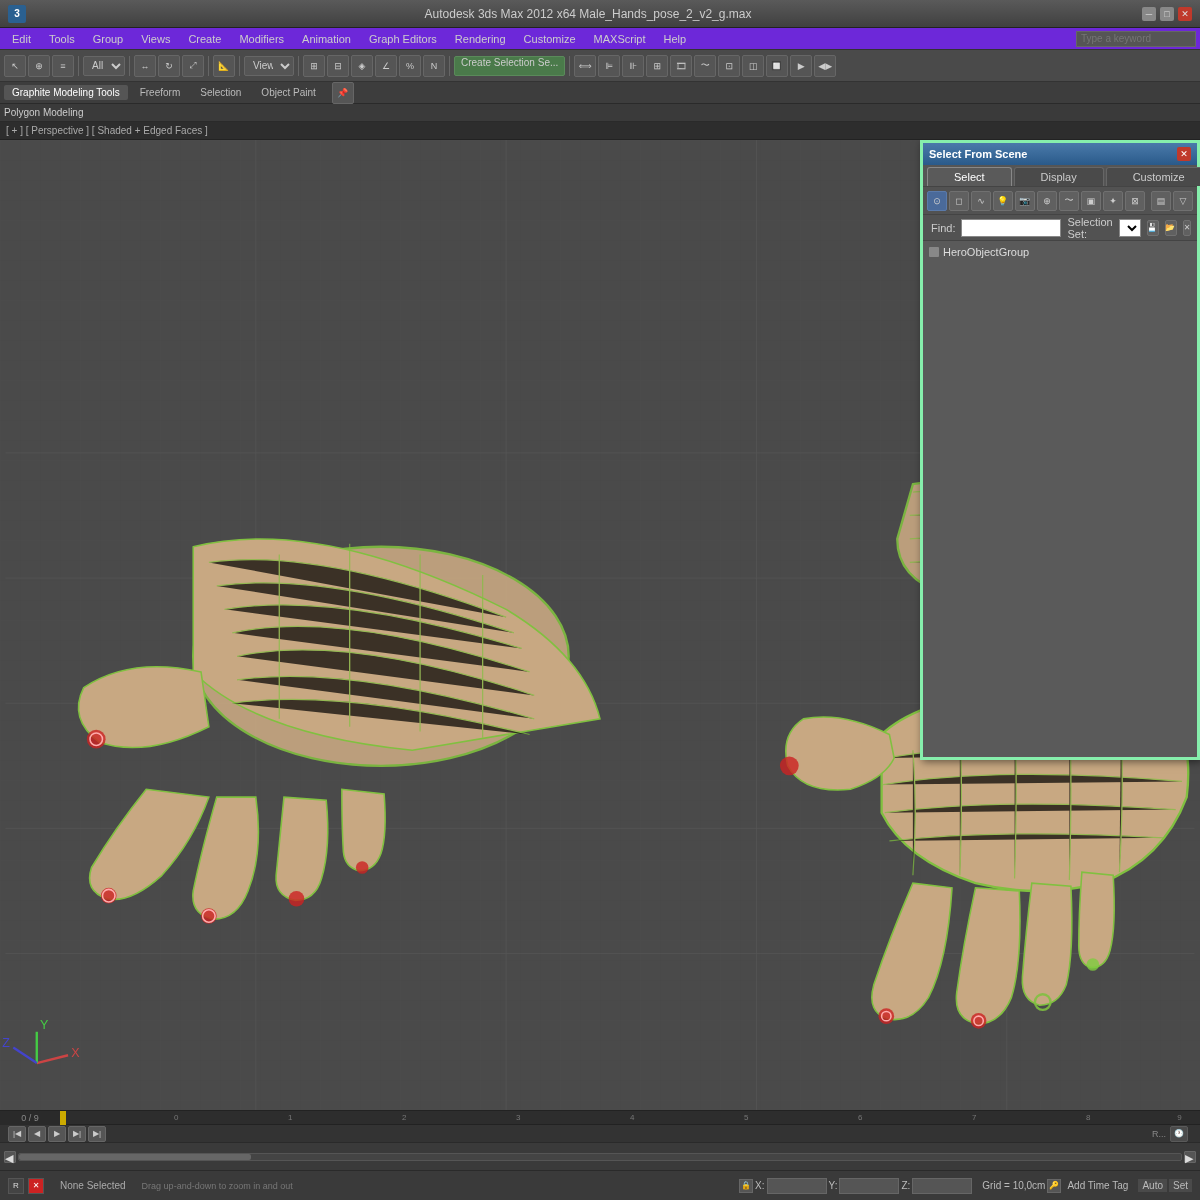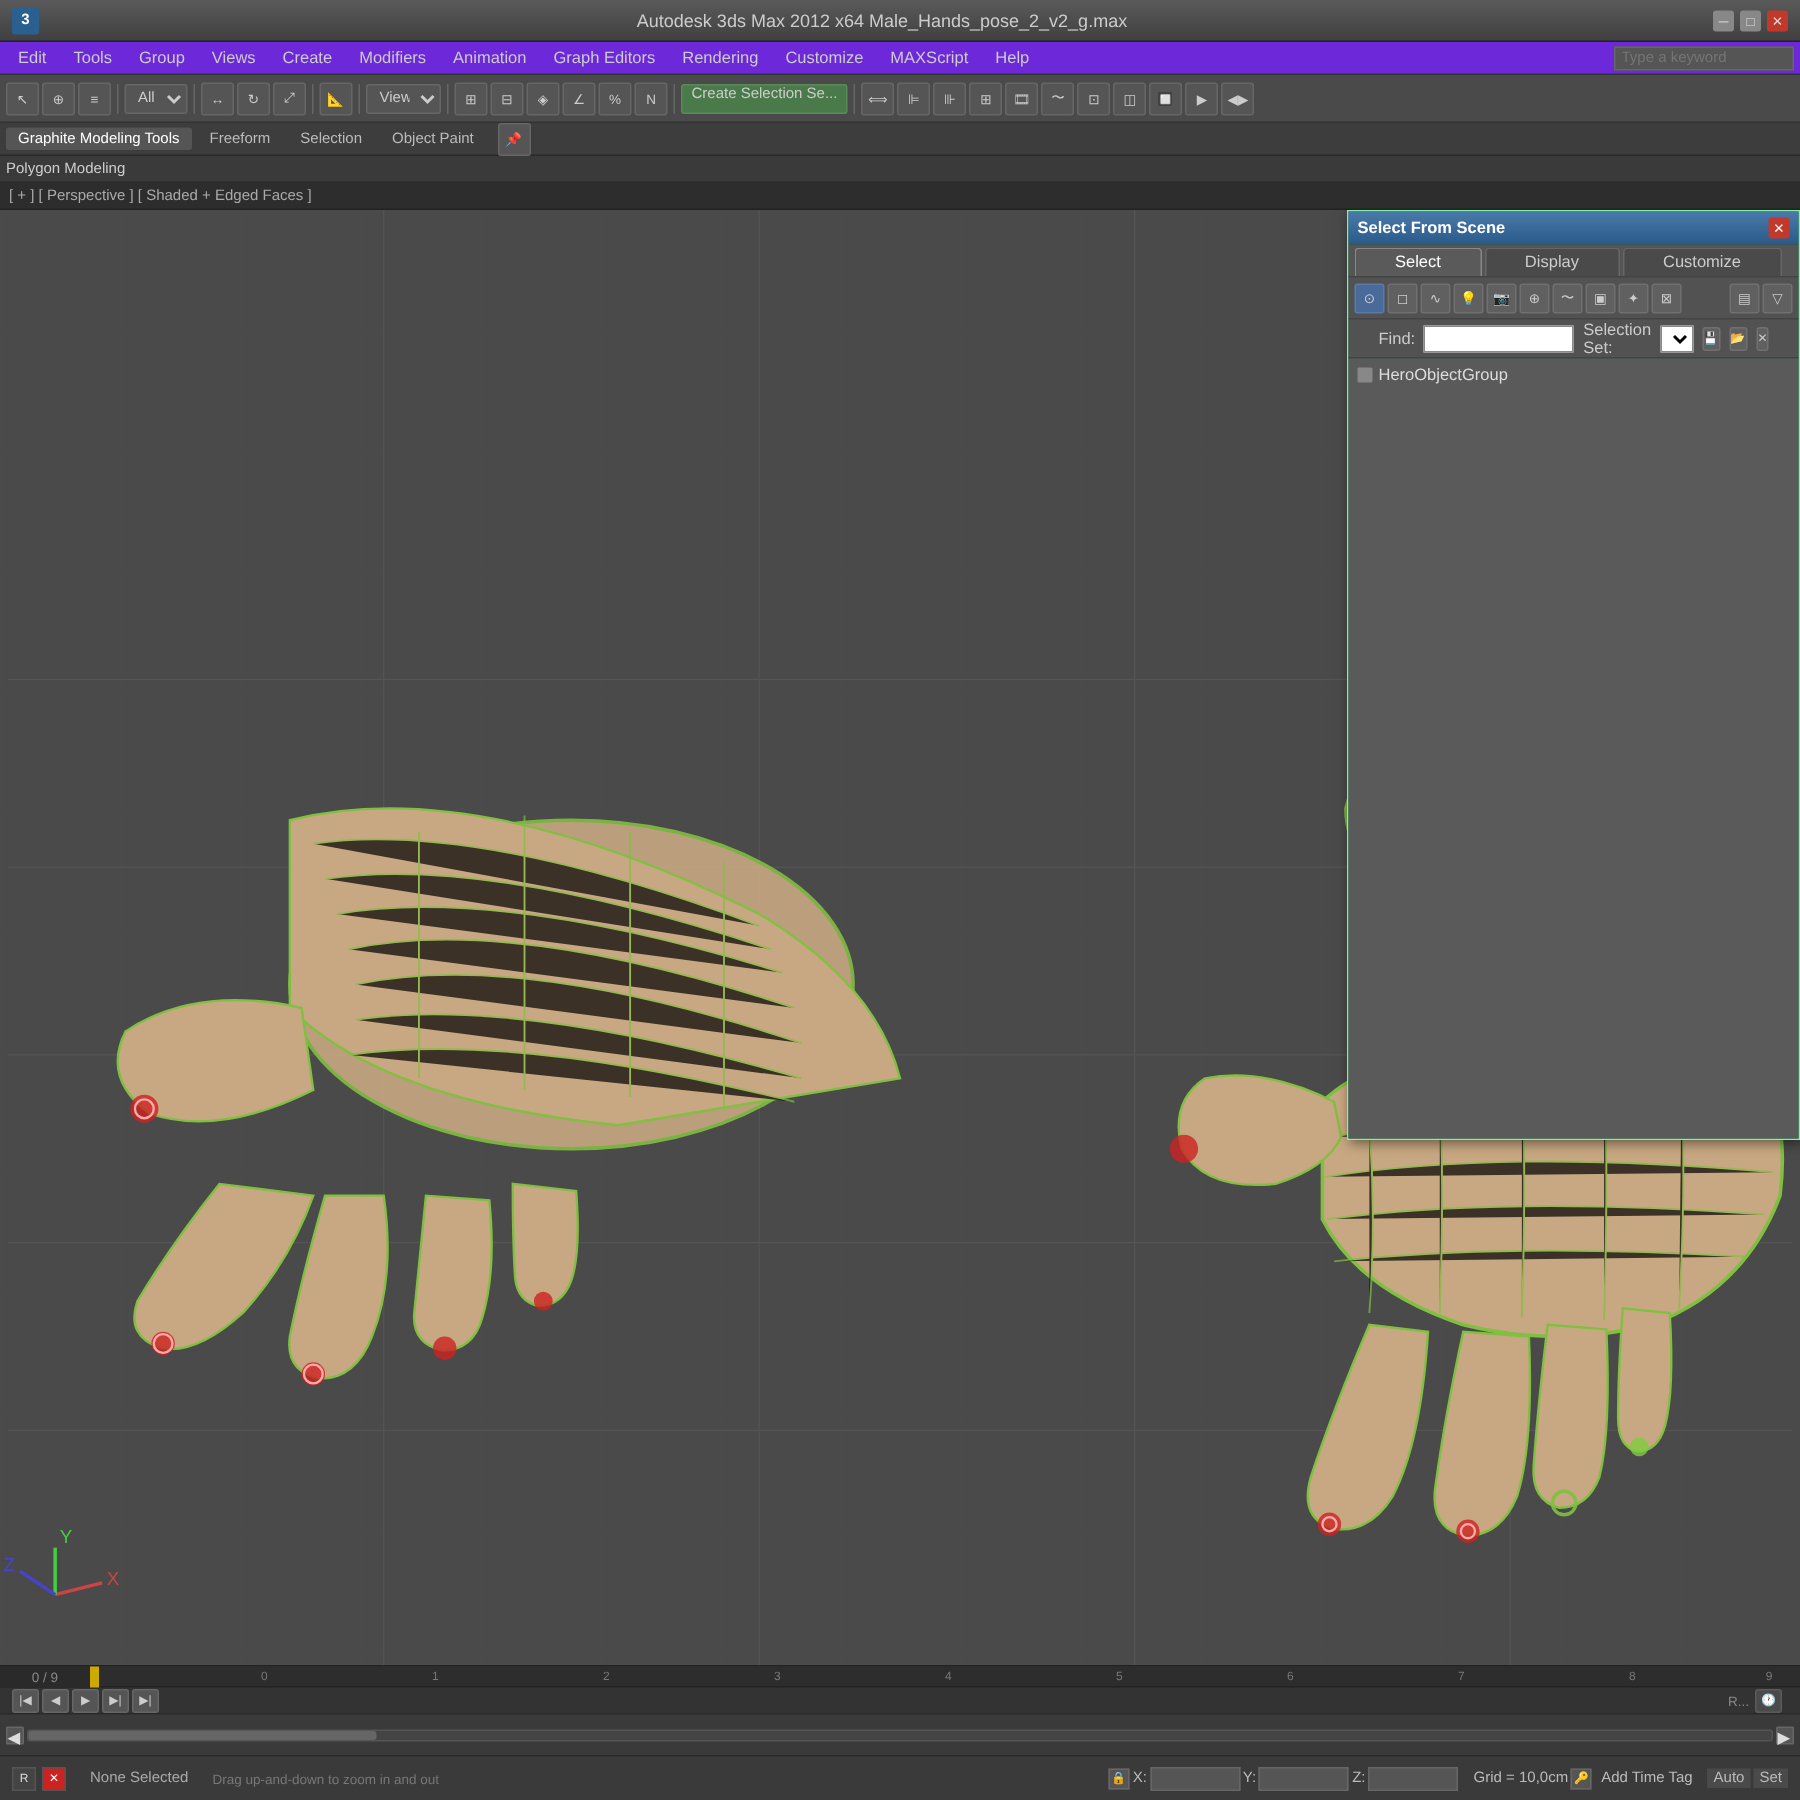--- a/index.html
+++ b/index.html
@@ -181,24 +181,24 @@
     #hands-container {
       position: absolute;
       top: 0; left: 0; right: 0; bottom: 0;
     }
 
     
     #select-dialog {
       position: absolute;
       right: 0;
       top: 0;
-      width: 302px;
+      width: 280px;
       height: 620px;
-      background: #14532d;
-      border: 1px solid #86efac;
+      background: #701a75;
+      border: 3px solid #86efac;
       box-shadow: 2px 2px 8px rgba(0,0,0,0.5);
       display: flex;
       flex-direction: column;
     }
     #dialog-title-bar {
       height: 22px;
       background: linear-gradient(to bottom, #4a7aaa, #2a5a8a);
       display: flex;
       align-items: center;
       padding: 0 6px;
@@ -256,21 +256,21 @@
       border-radius: 2px;
       display: flex; align-items: center; justify-content: center;
       font-size: 9px; color: #ccc; cursor: pointer;
     }
     .dtoolbtn.active { background: #4a6a9a; border-color: #5a7aaa; }
     #find-row {
       height: 26px;
       background: #525252;
       display: flex;
       align-items: center;
-      padding: 0 20px;
+      padding: 0 8px;
       gap: 6px;
       border-bottom: 1px solid #444;
     }
     .find-label { font-size: 11px; color: #ccc; }
     .find-input {
       width: 100px; height: 18px;
       background: white;
       border: 1px solid #888;
       font-size: 10px;
       padding: 0 3px;

